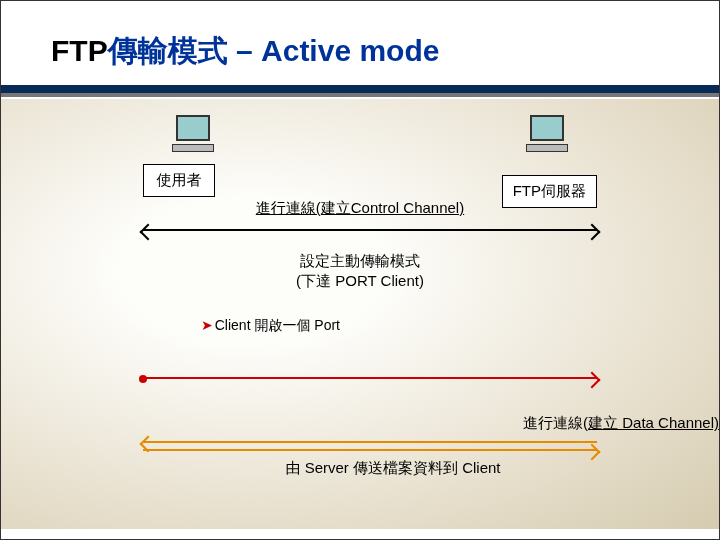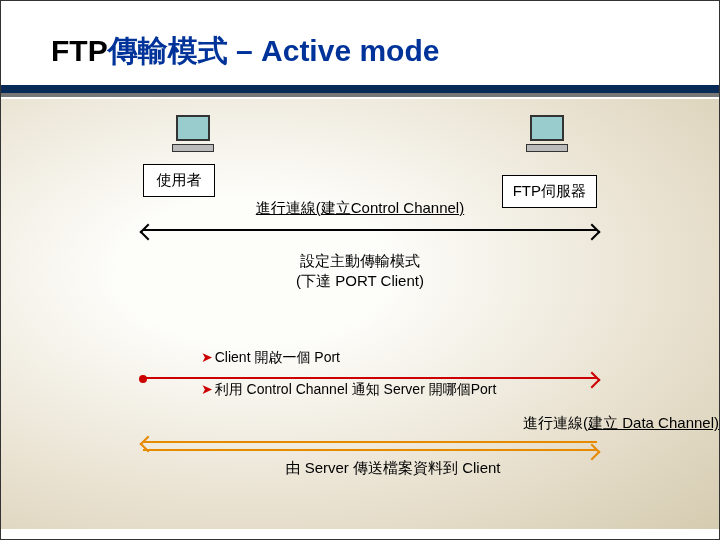--- a/index.html
+++ b/index.html
@@ -99,21 +99,20 @@
   .a-orange { border-top: 2px solid #e68a00; top: 0; }
   .a-orange.left-arrow::before { border-left: 2px solid #e68a00; border-bottom: 2px solid #e68a00; left:-1px; top:-5px; }
   .a-orange.left-arrow::after { display:none; }
   .a-orange.right-arrow::before { display:none;}
   .a-orange.right-arrow::after { border-right: 2px solid #e68a00; border-top: 2px solid #e68a00; right:-1px; top:-5px; }
   .bullet {
     position: absolute;
     font-size: 14px;
     color: #c00;
     left: 200px;
-    margin-top: 32px;
   }
   .bullet span.txt { color: #000; }
   .bullet .chev { margin-right: 2px; }
   .cap-black1 { top: 100px; }
   .cap-black2 { top: 152px; line-height: 1.3; }
   .cap-orange { top: 315px; text-align: right; }
   .cap-orange u {  }
   .cap-last { top: 360px; margin-left: 33px; }
 </style>
 </head>
@@ -151,23 +150,20 @@
 
     <div class="caption cap-black2">
       <span>設定主動傳輸模式</span><br>
       <span>(下達 PORT Client)</span>
     </div>
 
     <div class="bullet" style="top:218px;">
       <span class="chev">➤</span><span class="txt">Client 開啟一個 Port</span>
     </div>
 
-    <div class="bullet" style="top:250px;">
-      <span class="chev">➤</span><span class="txt">利用 Control Channel 通知 Server 開哪個Port</span>
-    </div>
     <div class="arrow-line a-red dot" style="top:278px;"></div>
 
     <div class="caption cap-orange">
       <span>進行連線(</span><u>建立 Data Channel)</u>
     </div>
     <div class="arrow-line a-orange left-arrow" style="top:342px;"></div>
     <div class="arrow-line a-orange right-arrow" style="top:350px;"></div>
 
     <div class="caption cap-last">由 Server 傳送檔案資料到 Client</div>
 

